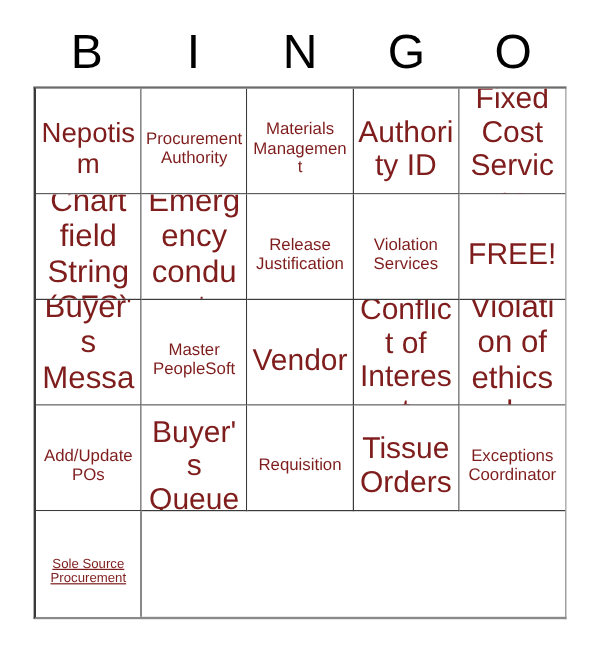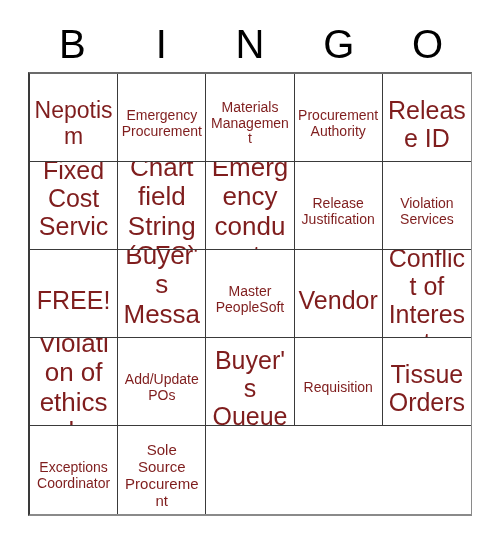--- a/index.html
+++ b/index.html
@@ -78,51 +78,48 @@
     color: #7f1d1d;
     word-wrap: break-word;
     margin-top: 12px;
   }
   
   .fs-xl  { font-size: 25px; }
   .fs-lg  { font-size: 23px; }
   .fs-md  { font-size: 26px; }
   .fs-sm  { font-size: 14px; }
   .fs-xs  { font-size: 12.5px; }
-  .fs-xxs { font-size: 15px; }
+  .fs-xxs { font-size: 11px; text-decoration: underline; }
 </style>
 </head>
 <body>
 
 <div id="bingo-card">
 
   <div id="header-row">
     <div class="header-letter">B</div>
     <div class="header-letter">I</div>
     <div class="header-letter">N</div>
     <div class="header-letter">G</div>
     <div class="header-letter">O</div>
   </div>
 
   <div id="bingo-grid">
 
     <div class="bingo-cell">
         <span class="cell-text fs-lg">Nepotism</span>
       </div>
     <div class="bingo-cell">
-        <span class="cell-text fs-sm">Emergency Procurement</span>
+        <span class="cell-text fs-sm">Procurement Authority</span>
       </div>
     <div class="bingo-cell">
         <span class="cell-text fs-sm">Materials Management</span>
       </div>
     <div class="bingo-cell">
-        <span class="cell-text fs-sm">Procurement Authority</span>
-      </div>
-    <div class="bingo-cell">
-        <span class="cell-text fs-xl">Release ID</span>
+        <span class="cell-text fs-xl">Authority ID</span>
       </div>
 
     <div class="bingo-cell">
         <span class="cell-text fs-xl">Fixed Cost Services</span>
       </div>
     <div class="bingo-cell">
         <span class="cell-text fs-md">Chart field String (CFS)</span>
       </div>
     <div class="bingo-cell">
         <span class="cell-text fs-md">Emergency conduct</span>

